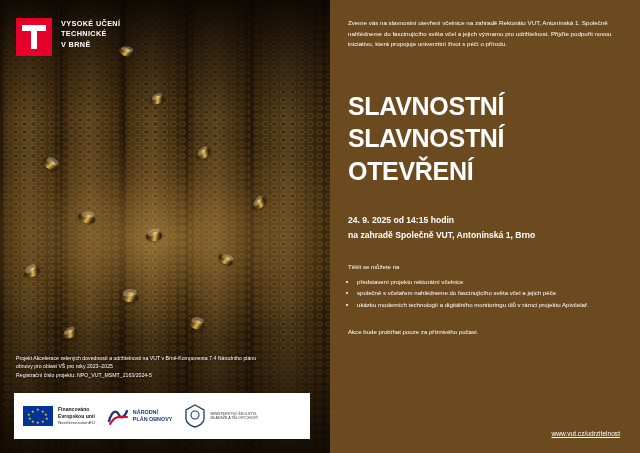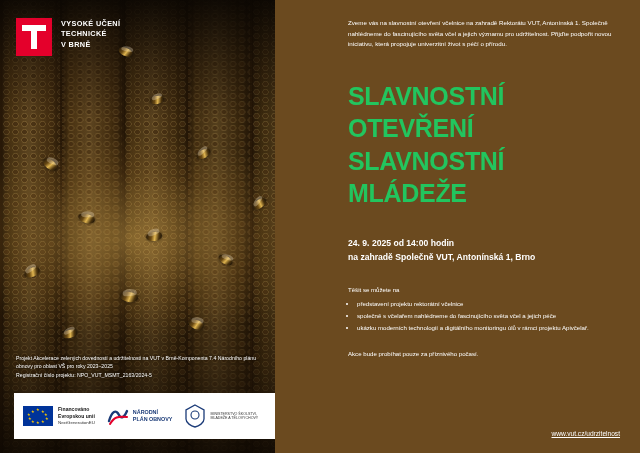--- a/index.html
+++ b/index.html
@@ -16,21 +16,21 @@
     height: 453px;
     overflow: hidden;
     background: #6b4a1f;
   }
 
   
   .photo {
     position: absolute;
     left: 0;
     top: 0;
-    width: 275px;
+    width: 330px;
     height: 453px;
     overflow: hidden;
     background: #2a1a09;
   }
   .photo-base {
     position: absolute;
     inset: 0;
     background:
       radial-gradient(ellipse 120% 60% at 20% 8%, rgba(60,38,14,0.95) 0%, rgba(20,12,4,0.9) 70%),
       linear-gradient(180deg, #3a250d 0%, #6d4d18 12%, #c08a2a 28%, #d8a23c 42%, #b97f23 58%, #8d5e18 74%, #5e3d10 90%, #3a2509 100%);
@@ -214,26 +214,26 @@
   }
   .intro {
     font-size: 6.2px;
     line-height: 1.72;
     color: #ffffff;
     max-width: 272px;
   }
   .intro p { margin: 0; }
 
   .headline {
-    margin-top: 30px;
+    margin-top: 40px;
     font-size: 25px;
     font-weight: bold;
     line-height: 1.30;
     letter-spacing: -0.3px;
-    color: #22c55e;
+    color: #ffffff;
   }
   .headline .line { display: block; white-space: nowrap; }
 
   .when {
     margin-top: 26px;
     font-size: 8.6px;
     font-weight: bold;
     line-height: 1.68;
     color: #ffffff;
   }
@@ -366,27 +366,26 @@
     </div>
   </div>
 
   <div class="panel">
     <div class="intro">
       <p>Zveme vás na slavnostní otevření včelnice na zahradě Rektorátu VUT, Antonínská 1. Společně nahlédneme do fascinujícího světa včel a jejich významu pro udržitelnost. Přijďte podpořit novou iniciativu, která propojuje univerzitní život s péčí o přírodu.</p>
     </div>
 
     <div class="headline">
       <span class="line">SLAVNOSTNÍ</span>
+      <span class="line">SLAVNOSTNÍ</span>
       <span class="line">OTEVŘENÍ</span>
-      <span class="line">SLAVNOSTNÍ</span>
-      <span class="line">MLÁDEŽE</span>
     </div>
 
     <div class="when">
-      <span class="line">24. 9. 2025 od 14:00 hodin</span>
+      <span class="line">24. 9. 2025 od 14:15 hodin</span>
       <span class="line">na zahradě Společně VUT, Antonínská 1, Brno</span>
     </div>
 
     <div class="lead">Těšit se můžete na</div>
     <ul class="bullets">
       <li>představení projektu rektorátní včelnice</li>
       <li>společně s včelařem nahlédneme do fascinujícího světa včel a jejich péče</li>
       <li>ukázku moderních technologií a digitálního monitoringu úlů v rámci projektu Apivčelař.</li>
     </ul>
 

